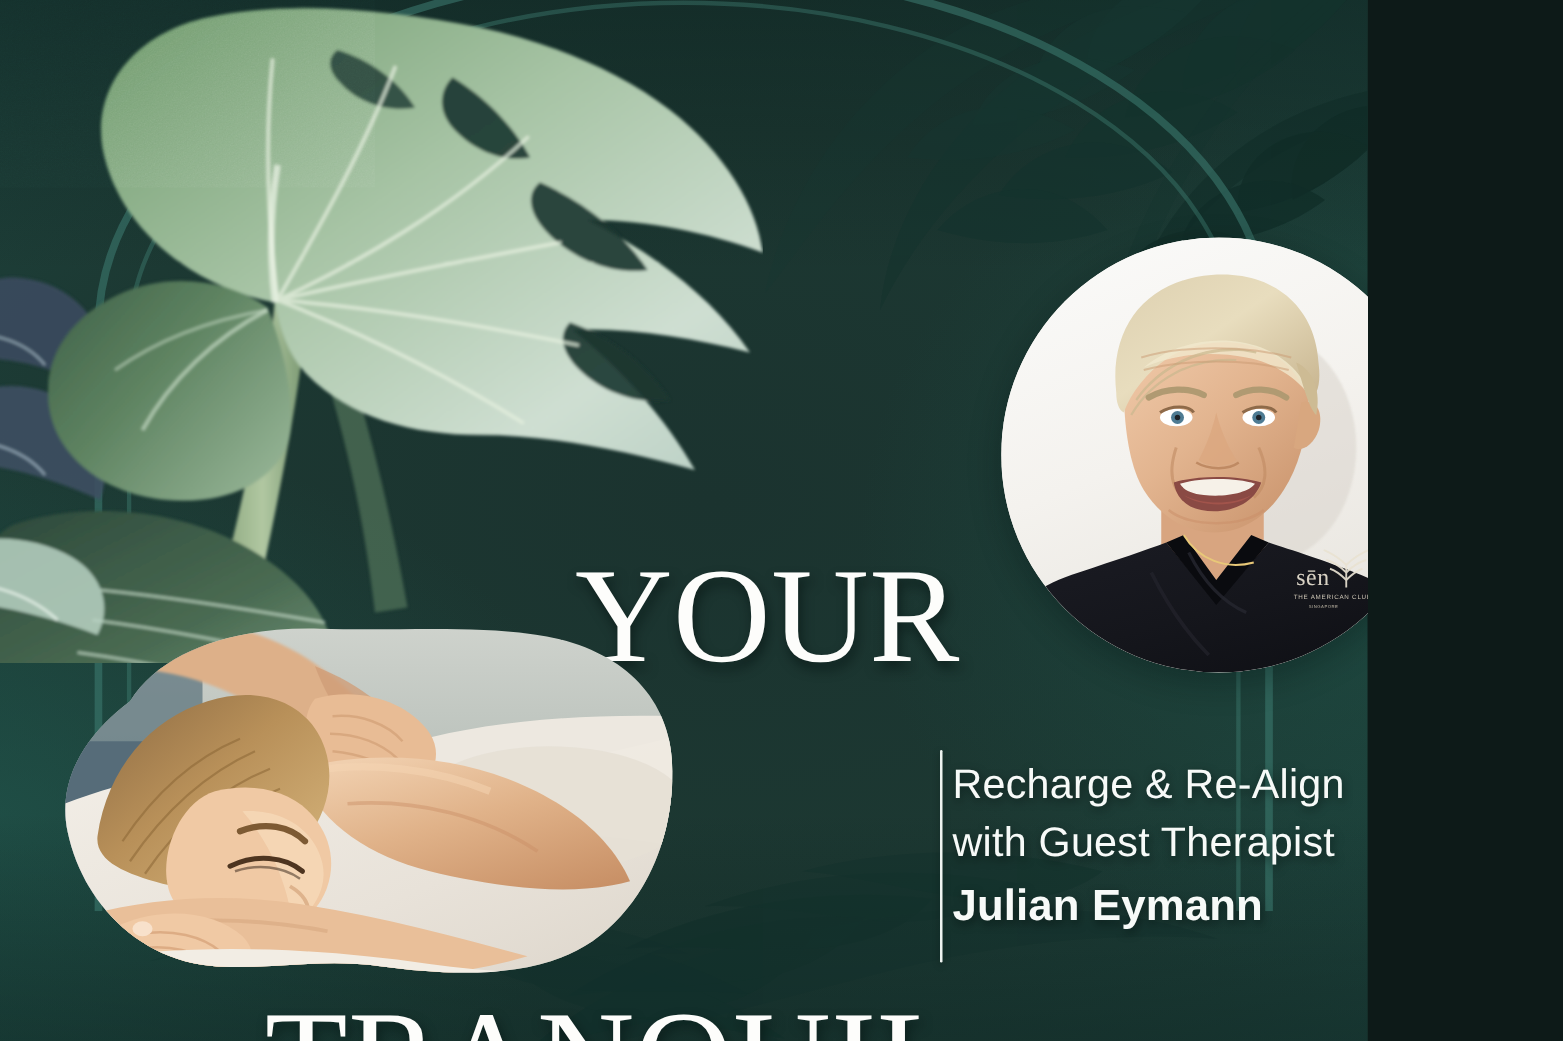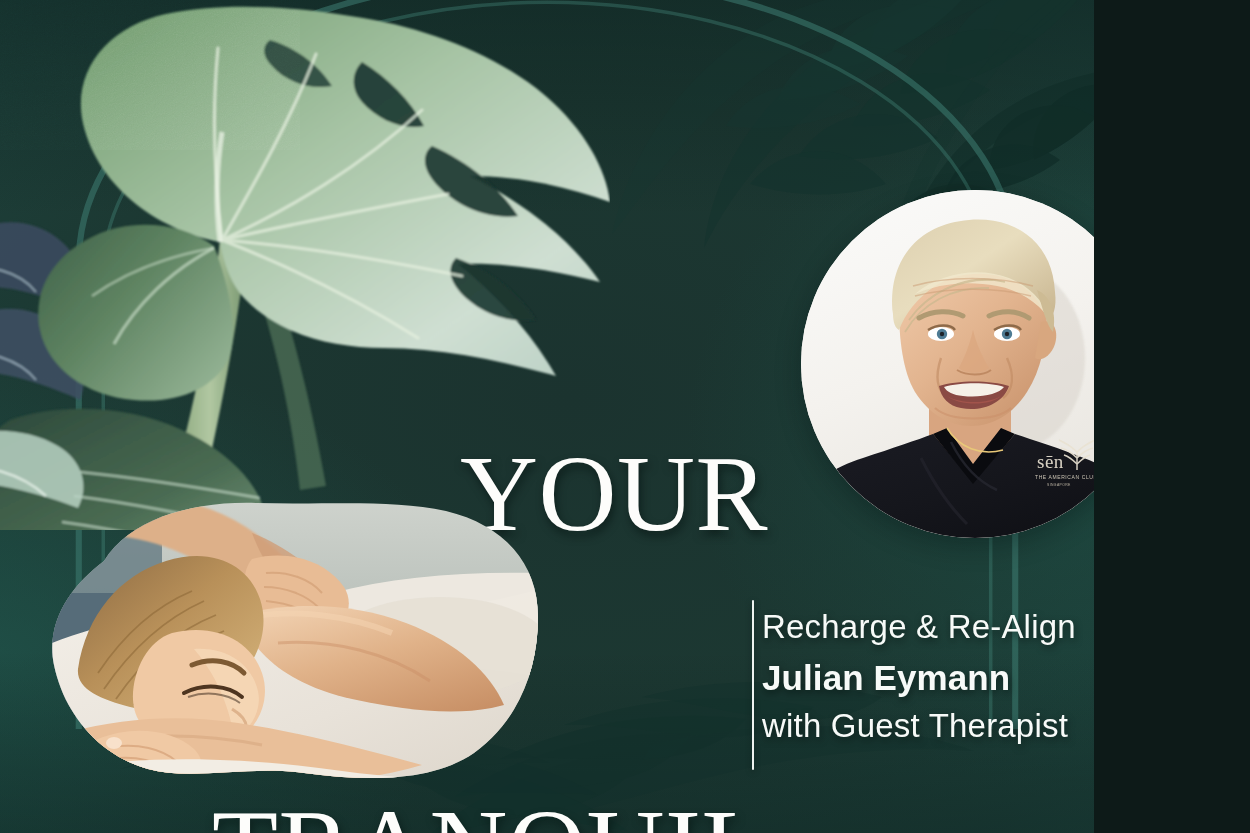--- a/index.html
+++ b/index.html
@@ -484,22 +484,22 @@
         <text x="-2" y="11" font-family="'Liberation Sans', sans-serif" font-size="5" fill="#ded6c4" letter-spacing="0.6">THE AMERICAN CLUB</text>
         <text x="10" y="18" font-family="'Liberation Sans', sans-serif" font-size="3.4" fill="#c9c1af" letter-spacing="0.4">SINGAPORE</text>
       </g>
     </svg>
   </div>
 
   <div class="caption">
     <div class="divider"></div>
     <div class="cap-lines">
       <div class="cap-line">Recharge &amp; Re-Align</div>
+      <div class="cap-line">with Guest Therapist</div>
       <div class="cap-line name">Julian Eymann</div>
-      <div class="cap-line">with Guest Therapist</div>
     </div>
   </div>
 
   <svg class="grain">
     <filter id="grainF">
       <feTurbulence type="fractalNoise" baseFrequency="0.9" numOctaves="4" stitchTiles="stitch"></feTurbulence>
       <feColorMatrix type="saturate" values="0"></feColorMatrix>
     </filter>
     <rect width="100%" height="100%" filter="url(#grainF)" opacity="0.28"></rect>
   </svg>

